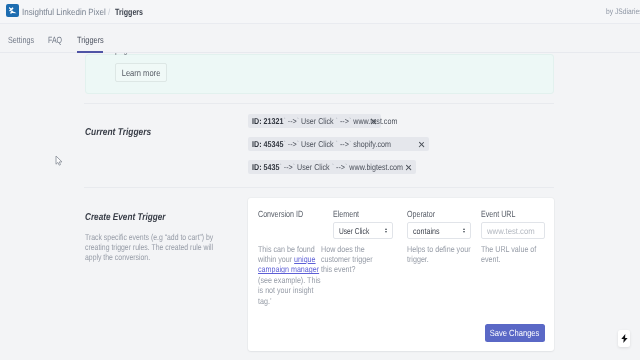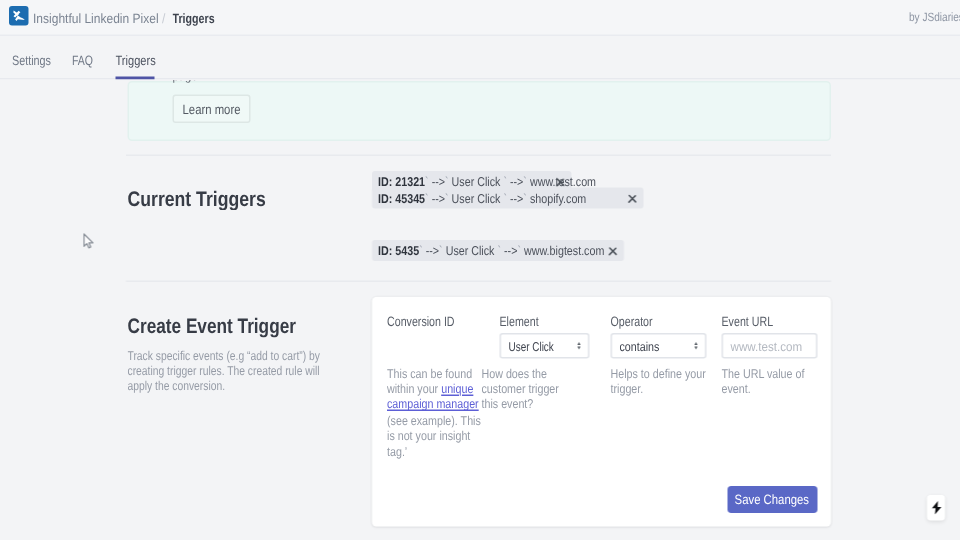--- a/index.html
+++ b/index.html
@@ -37,22 +37,22 @@
   .mintbox{position:absolute;left:85px;top:1px;width:469px;height:40px;background:#edf8f6;
            border:1px solid #e2f1ee;box-sizing:border-box;border-radius:3px;}
   .learnmore{position:absolute;left:115px;top:10px;width:52px;height:19px;background:#f0f9f7;
              border:1px solid #dde7e5;border-radius:2px;font-size:9px;color:#545a63;
              display:flex;align-items:center;justify-content:center;box-sizing:border-box;}
 
   .divider{position:absolute;left:84px;width:470px;height:1px;background:#e8eaee;}
   .clipped{position:absolute;left:114.6px;top:-8.3px;font-size:9px;color:#6a7079;white-space:nowrap;
            line-height:11px;}
 
-  .sec-title{position:absolute;font-size:14px;font-weight:bold;color:#373c46;white-space:nowrap;
-             line-height:11px;}
+  .sec-title{position:absolute;font-size:10px;font-weight:bold;color:#373c46;white-space:nowrap;
+             line-height:11px;font-style:italic;}
   .sec-desc{position:absolute;font-size:8.5px;color:#959ba6;line-height:10.2px;}
   .sec-desc .n{display:block;}
 
   
   .tag{position:absolute;left:248px;height:14px;background:#e5e7ec;border-radius:2px;
        box-sizing:border-box;white-space:nowrap;font-size:8.5px;color:#4c515b;line-height:14px;}
   .tag .inner{position:absolute;left:4px;top:0;}
   .tag .b{font-weight:bold;color:#2e333c;}
   .tag .q{color:#a2a8b2;}
   .tag .x{position:absolute;top:3.6px;width:7px;height:7px;}
@@ -130,21 +130,21 @@
 
     <div class="divider" style="top:50px"></div>
 
     <div class="sec-title" style="left:85px;top:74px"><span class="n" style="--sx:.84">Current Triggers</span></div>
 
     <div class="tag" style="top:61px;width:133px">
       <span class="inner n" style="--sx:.84"><b class="b">ID:</b> <b class="b">21321</b><span class="q">`</span> <span>--&gt;</span><span class="q">`</span> <span>User Click</span> <span class="q">`</span> <span>--&gt;</span><span class="q">`</span> <span>www.test.com</span></span>
         <span class="x" style="right:4.2px"></span>
     </div>
 
-    <div class="tag" style="top:72px;width:181px">
+    <div class="tag" style="top:84px;width:181px">
       <span class="inner n" style="--sx:.84"><b class="b">ID:</b> <b class="b">45345</b><span class="q">`</span> <span>--&gt;</span><span class="q">`</span> <span>User Click</span> <span class="q">`</span> <span>--&gt;</span><span class="q">`</span> <span>shopify.com</span></span>
         <span class="x" style="right:4.2px"></span>
     </div>
 
     <div class="tag" style="top:107px;width:168px">
       <span class="inner n" style="--sx:.84"><b class="b">ID:</b> <b class="b">5435</b><span class="q">`</span> <span>--&gt;</span><span class="q">`</span> <span>User Click</span> <span class="q">`</span> <span>--&gt;</span><span class="q">`</span> <span>www.bigtest.com</span></span>
         <span class="x" style="right:4.2px"></span>
     </div>
 
     <div class="divider" style="top:134px"></div>

